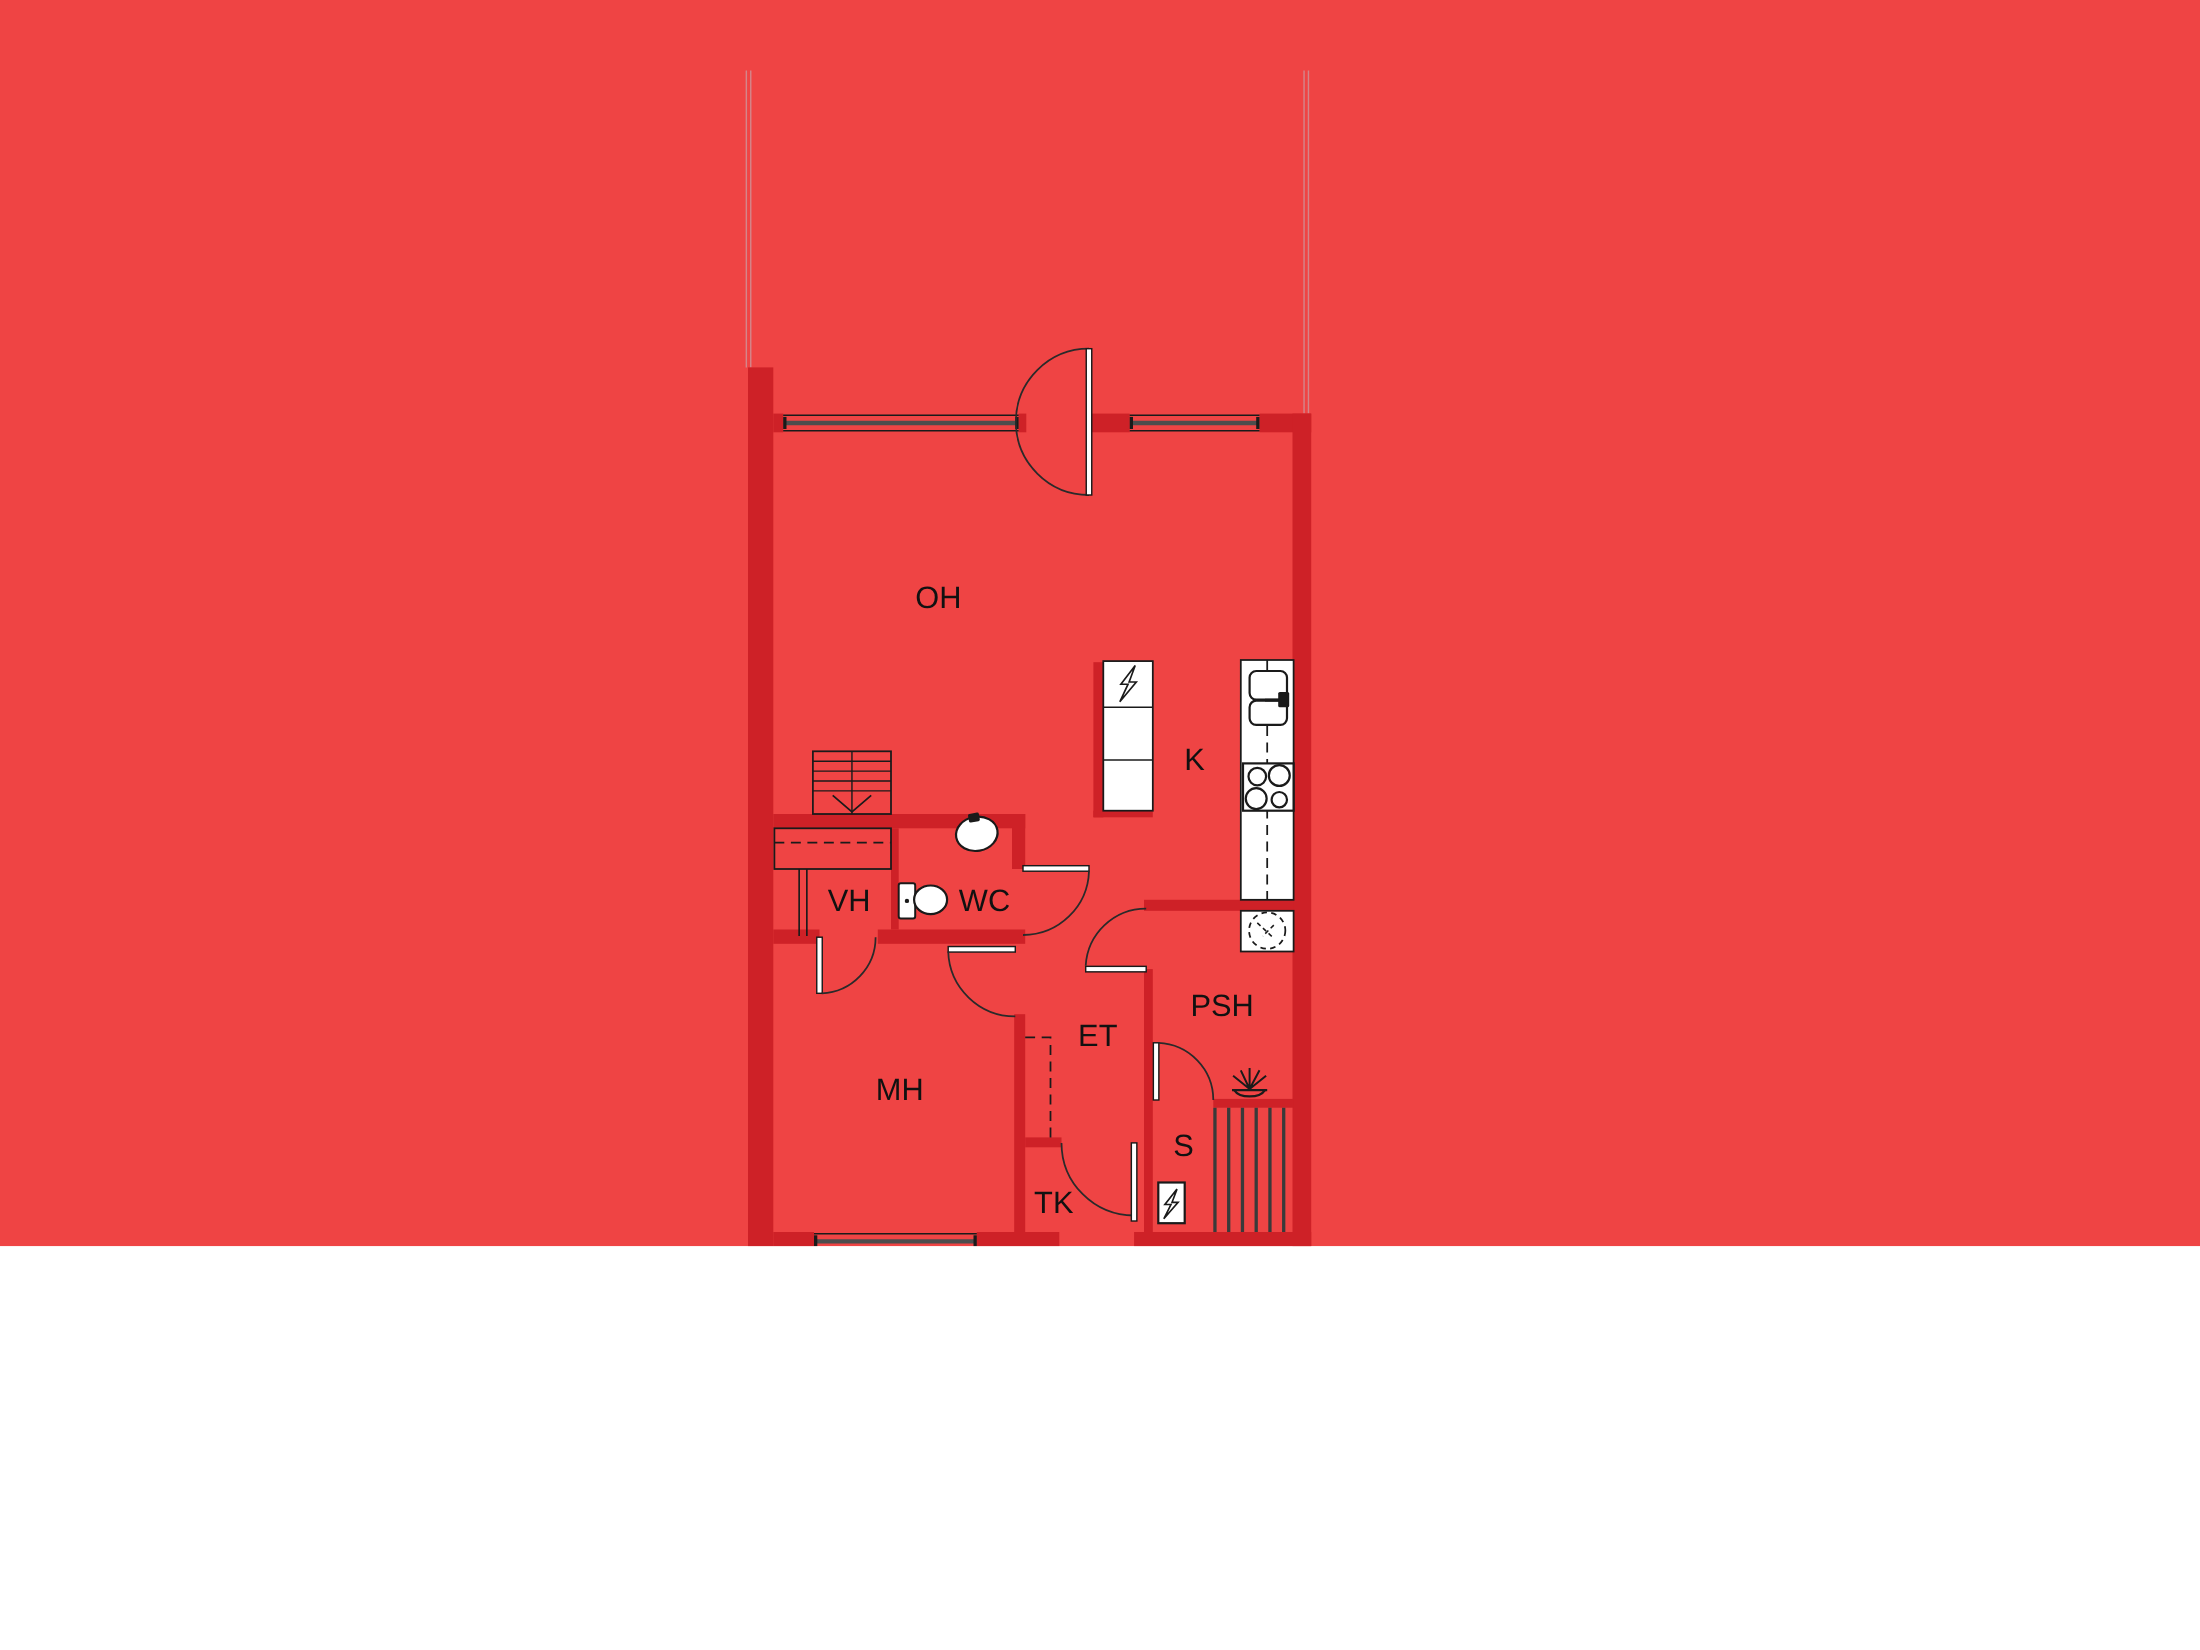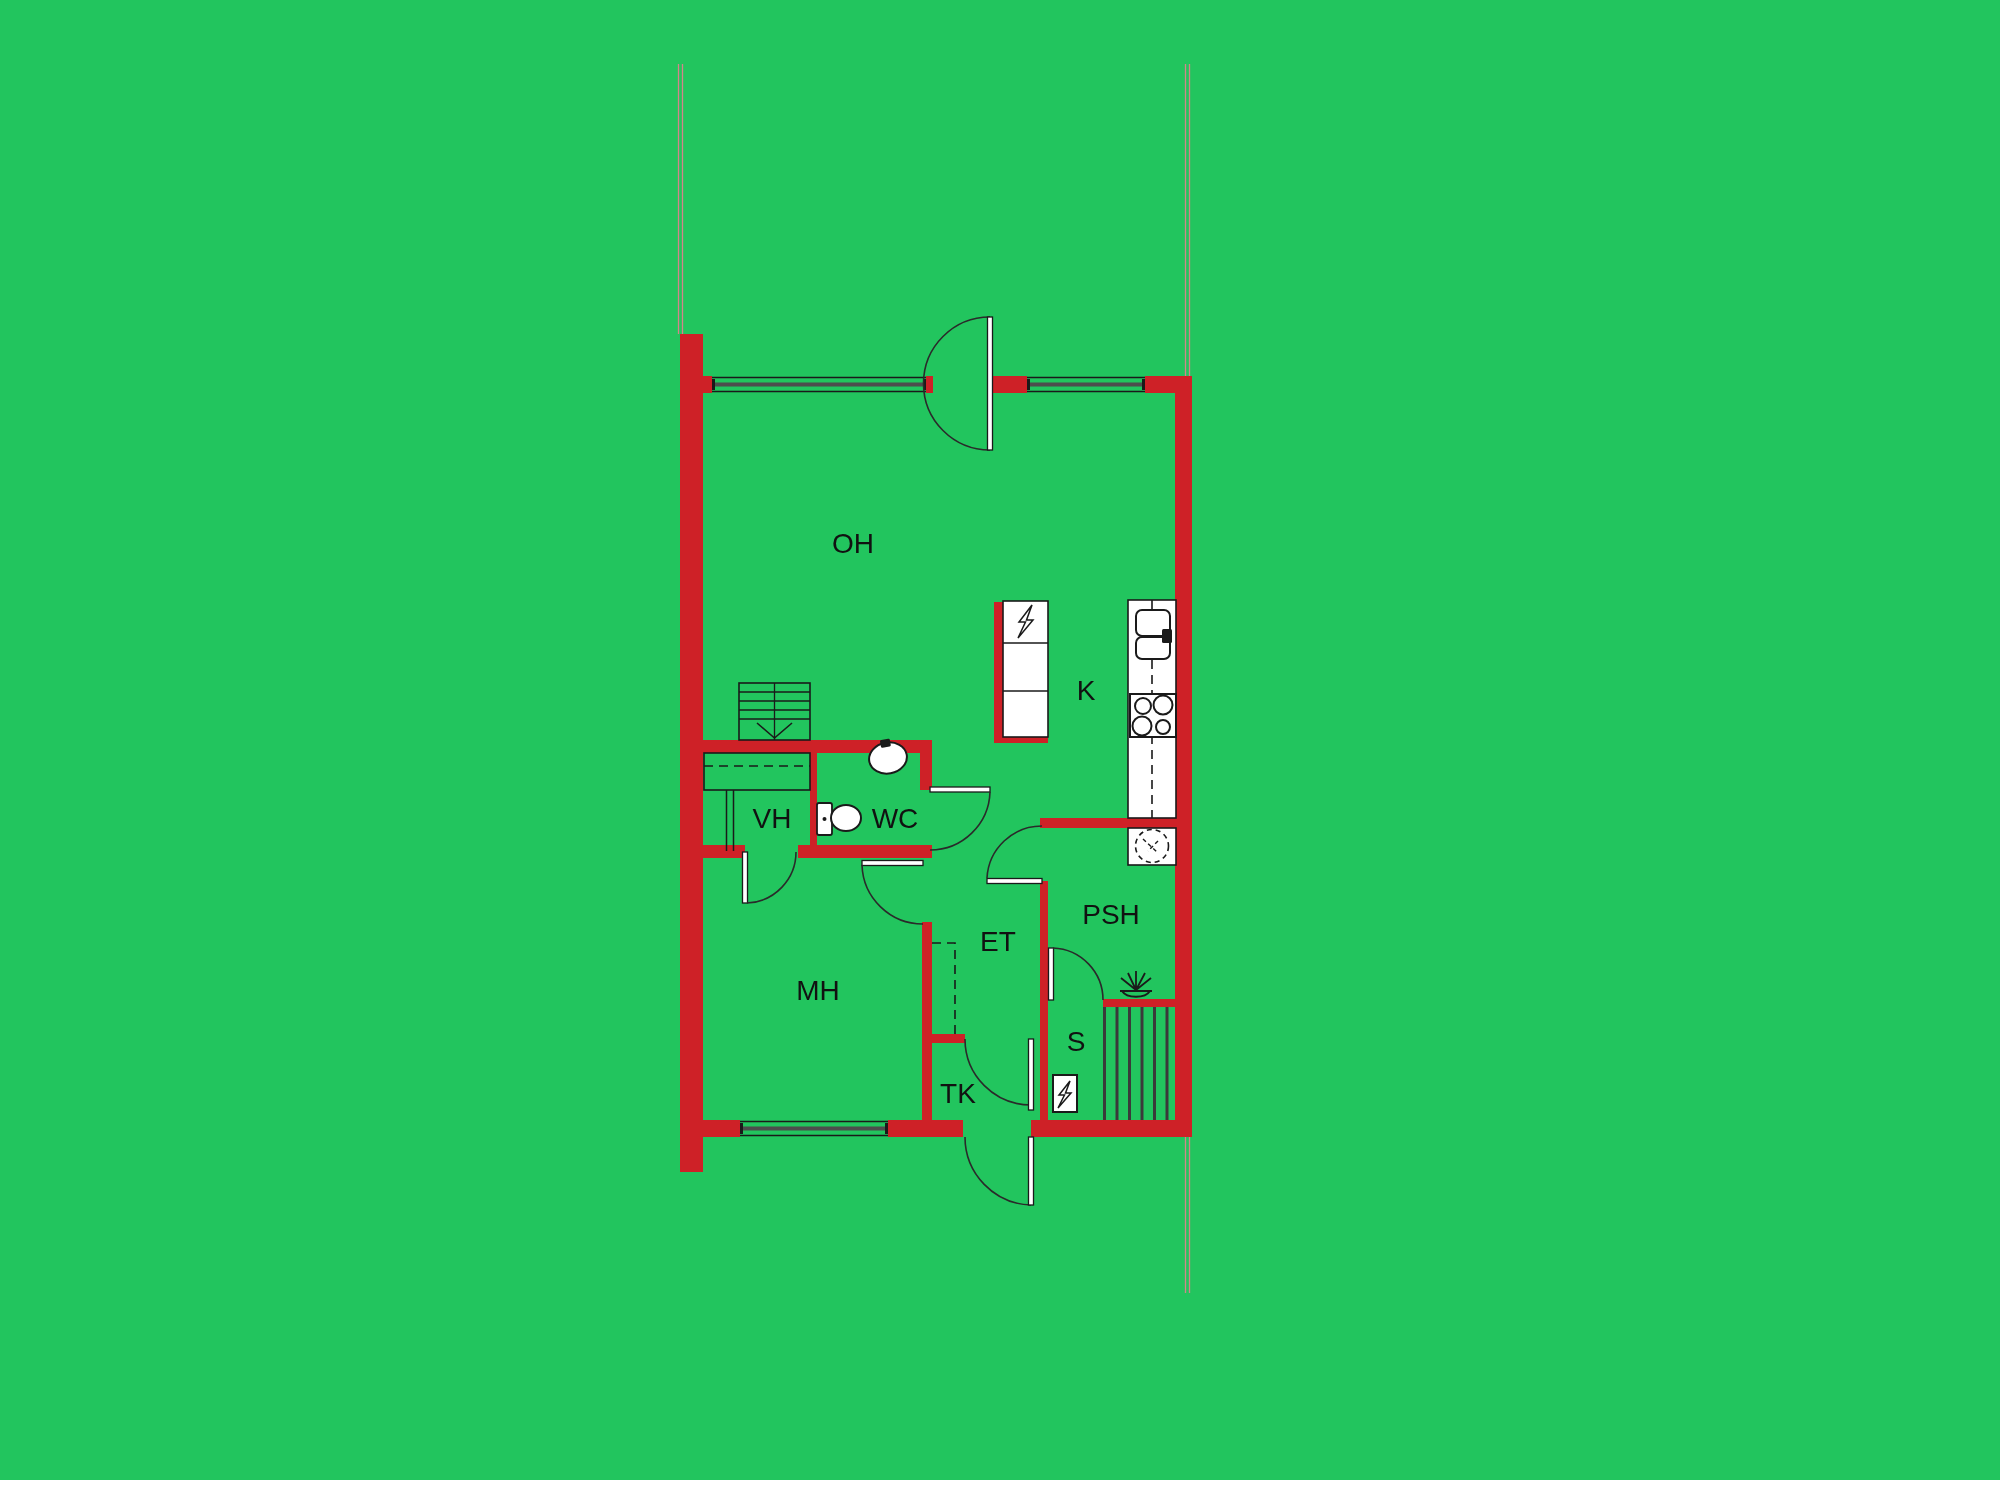--- a/index.html
+++ b/index.html
@@ -1,16 +1,16 @@
 <!DOCTYPE html>
 <html><head>
 <meta charset="utf-8">
 <style>
   html,body{margin:0;padding:0;background:#ffffff;}
-  #canvas{position:relative;width:2000px;height:1480px;background:#22c55e;overflow:hidden;
+  #canvas{position:relative;width:2000px;height:1133px;background:#ef4444;overflow:hidden;
           font-family:"Liberation Sans",sans-serif;}
   svg{position:absolute;left:0;top:0;}
   .wall{fill:#ce2127;stroke:none;}
   .thinline{stroke:#d4858a;stroke-width:1.3;fill:none;}
   .blk{stroke:#1a1a1a;fill:none;}
   .fixture{stroke:#1a1a1a;fill:#ffffff;}
   .glz{stroke:#4d4d4d;stroke-width:4;fill:none;}
   .winline{stroke:#1a1a1a;stroke-width:1.4;fill:none;}
   .tick{fill:#1a1a1a;}
   .leaf{fill:#ffffff;stroke:#1a1a1a;stroke-width:1.3;}

